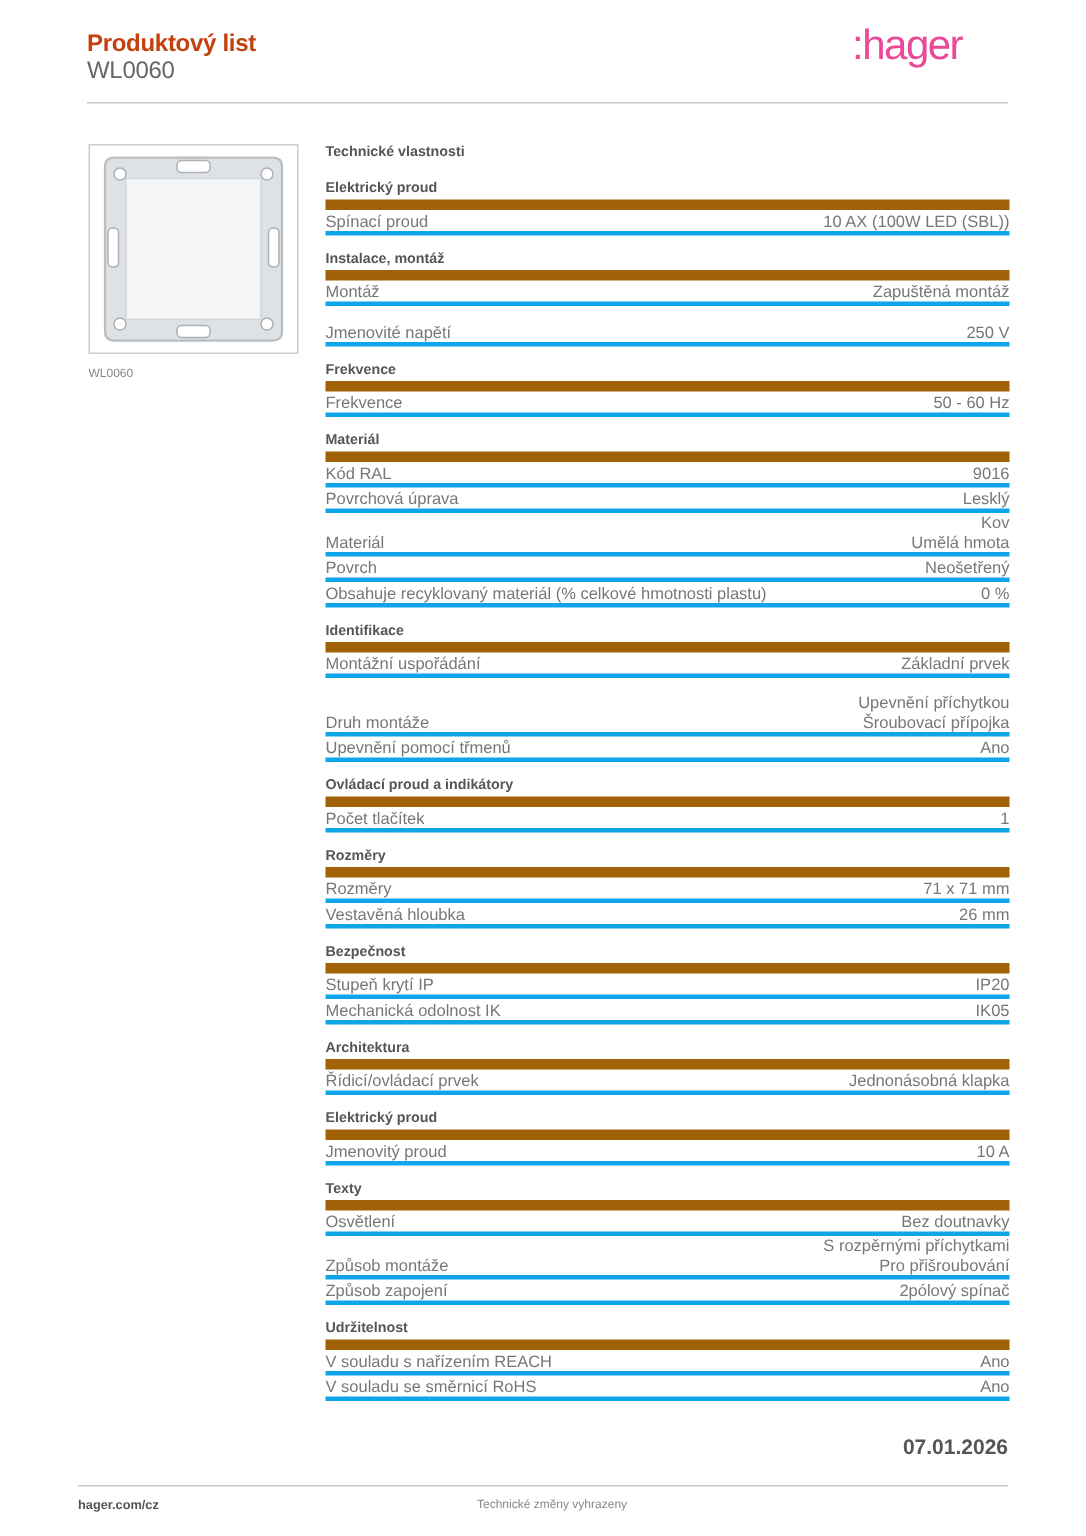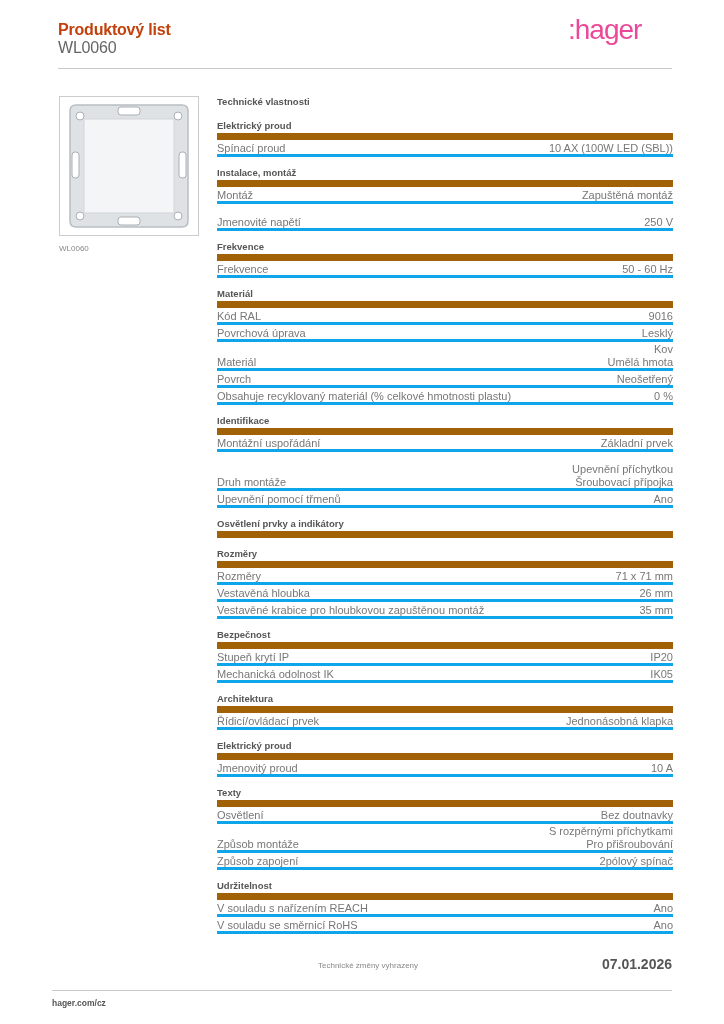--- a/index.html
+++ b/index.html
@@ -48,21 +48,21 @@
   }
   .row .val { text-align: right; }
   .row .val div { white-space: nowrap; }
   .footer-rule {
     position: absolute; left: 52px; top: 990px; width: 620px; height: 1px; background: #c8c8c8;
   }
   .footer-left {
     position: absolute; left: 52px; top: 998px; font-size: 8.5px; font-weight: bold; color: #555;
   }
   .footer-center {
-    position: absolute; left: 318px; top: 961px; font-size: 8px; color: #888;
+    position: absolute; left: 318px; top: 998px; font-size: 8px; color: #888;
   }
   .footer-right {
     position: absolute; right: 52px; top: 956px; font-size: 14px; font-weight: bold; color: #555;
   }
 </style>
 </head>
 <body>
 
 <div>
   <div class="header-title">Produktový list</div>
@@ -179,40 +179,40 @@
           </div>
         </div>
         <div class="row">
           <div class="lbl">Upevnění pomocí třmenů</div>
           <div class="val">
             <div>Ano</div>
           </div>
         </div>
       </div>
       <div class="section">
-        <div class="section-head">Osvětlení prvky a indikátory</div>
+        <div class="section-head">Ovládací proud a indikátory</div>
+        <div class="row">
+          <div class="lbl">Počet tlačítek</div>
+          <div class="val">
+            <div>1</div>
+          </div>
+        </div>
       </div>
       <div class="section">
         <div class="section-head">Rozměry</div>
         <div class="row">
           <div class="lbl">Rozměry</div>
           <div class="val">
             <div>71 x 71 mm</div>
           </div>
         </div>
         <div class="row">
           <div class="lbl">Vestavěná hloubka</div>
           <div class="val">
             <div>26 mm</div>
-          </div>
-        </div>
-        <div class="row">
-          <div class="lbl">Vestavěné krabice pro hloubkovou zapuštěnou montáž</div>
-          <div class="val">
-            <div>35 mm</div>
           </div>
         </div>
       </div>
       <div class="section">
         <div class="section-head">Bezpečnost</div>
         <div class="row">
           <div class="lbl">Stupeň krytí IP</div>
           <div class="val">
             <div>IP20</div>
           </div>

